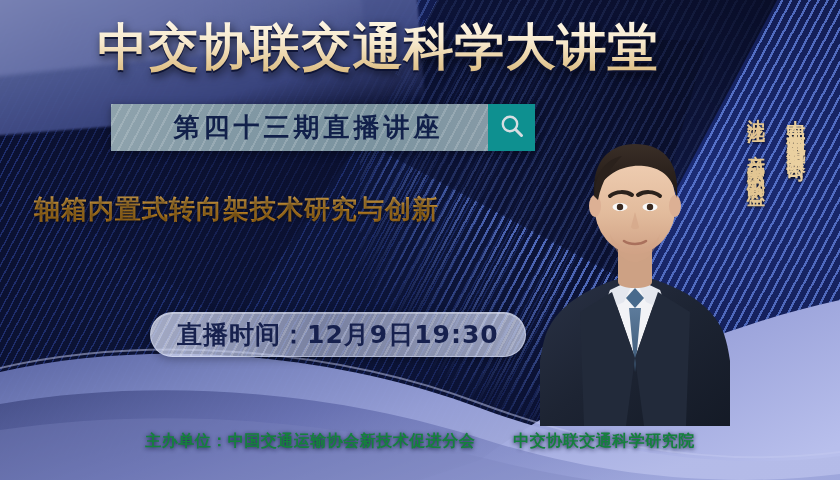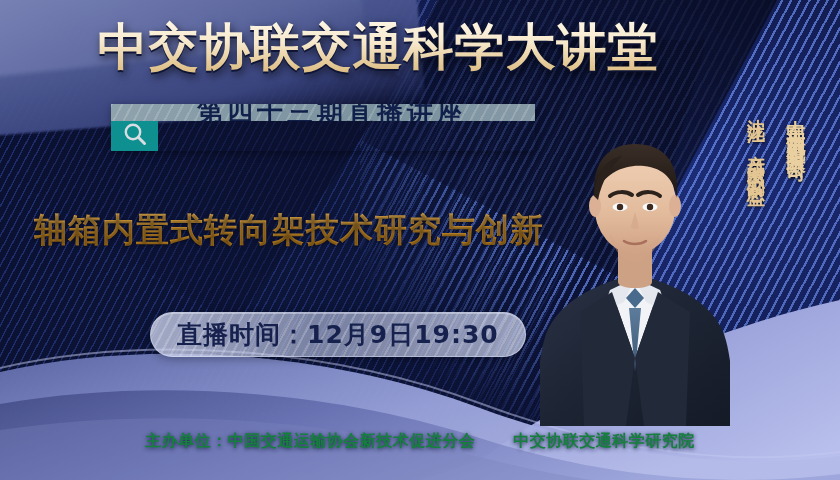--- a/index.html
+++ b/index.html
@@ -101,21 +101,20 @@
     filter:drop-shadow(0 2px 0 rgba(12,18,50,.9)) drop-shadow(2px 3px 4px rgba(0,0,0,.55));
     padding-right:84px;
   }
 
   
   .subtitle-bar {
     position:absolute; left:111px; top:104px;
     width:424px; height:47px;
     display:flex; align-items:stretch;
     box-shadow:0 2px 8px rgba(0,0,0,.35);
-    flex-direction:column;
   }
   .subtitle-bar .sb-body {
     flex:1;
     background:linear-gradient(100deg,#8fa3ad 0%,#8198a4 35%,#7b939f 70%,#869aa6 100%);
     display:flex; align-items:center; justify-content:center;
     position:relative; overflow:hidden;
   }
   .subtitle-bar .sb-body::after{
     content:""; position:absolute; inset:0;
     background:repeating-linear-gradient(118deg, rgba(255,255,255,.16) 0 2px, rgba(255,255,255,0) 2px 9px);
@@ -127,22 +126,22 @@
     font-family:"DejaVu Sans","Liberation Sans",sans-serif;
   }
   .search-box {
     width:47px;
     background:#0e9090;
     display:flex; align-items:center; justify-content:center;
   }
 
   
   .topic {
-    position:absolute; left:34px; top:208px;
-    font-size:33px; font-weight:bold;
+    position:absolute; left:34px; top:192px;
+    font-size:26px; font-weight:bold;
     letter-spacing:1px;
     color:#d99a2b;
     font-family:"DejaVu Sans","Liberation Sans",sans-serif;
     background:linear-gradient(180deg,#e9b55a 0%,#d9972a 55%,#c8851c 100%);
     -webkit-background-clip:text; background-clip:text;
     -webkit-text-fill-color:transparent; color:transparent;
     text-shadow:0 1px 3px rgba(0,0,0,.5);
   }
 
   

